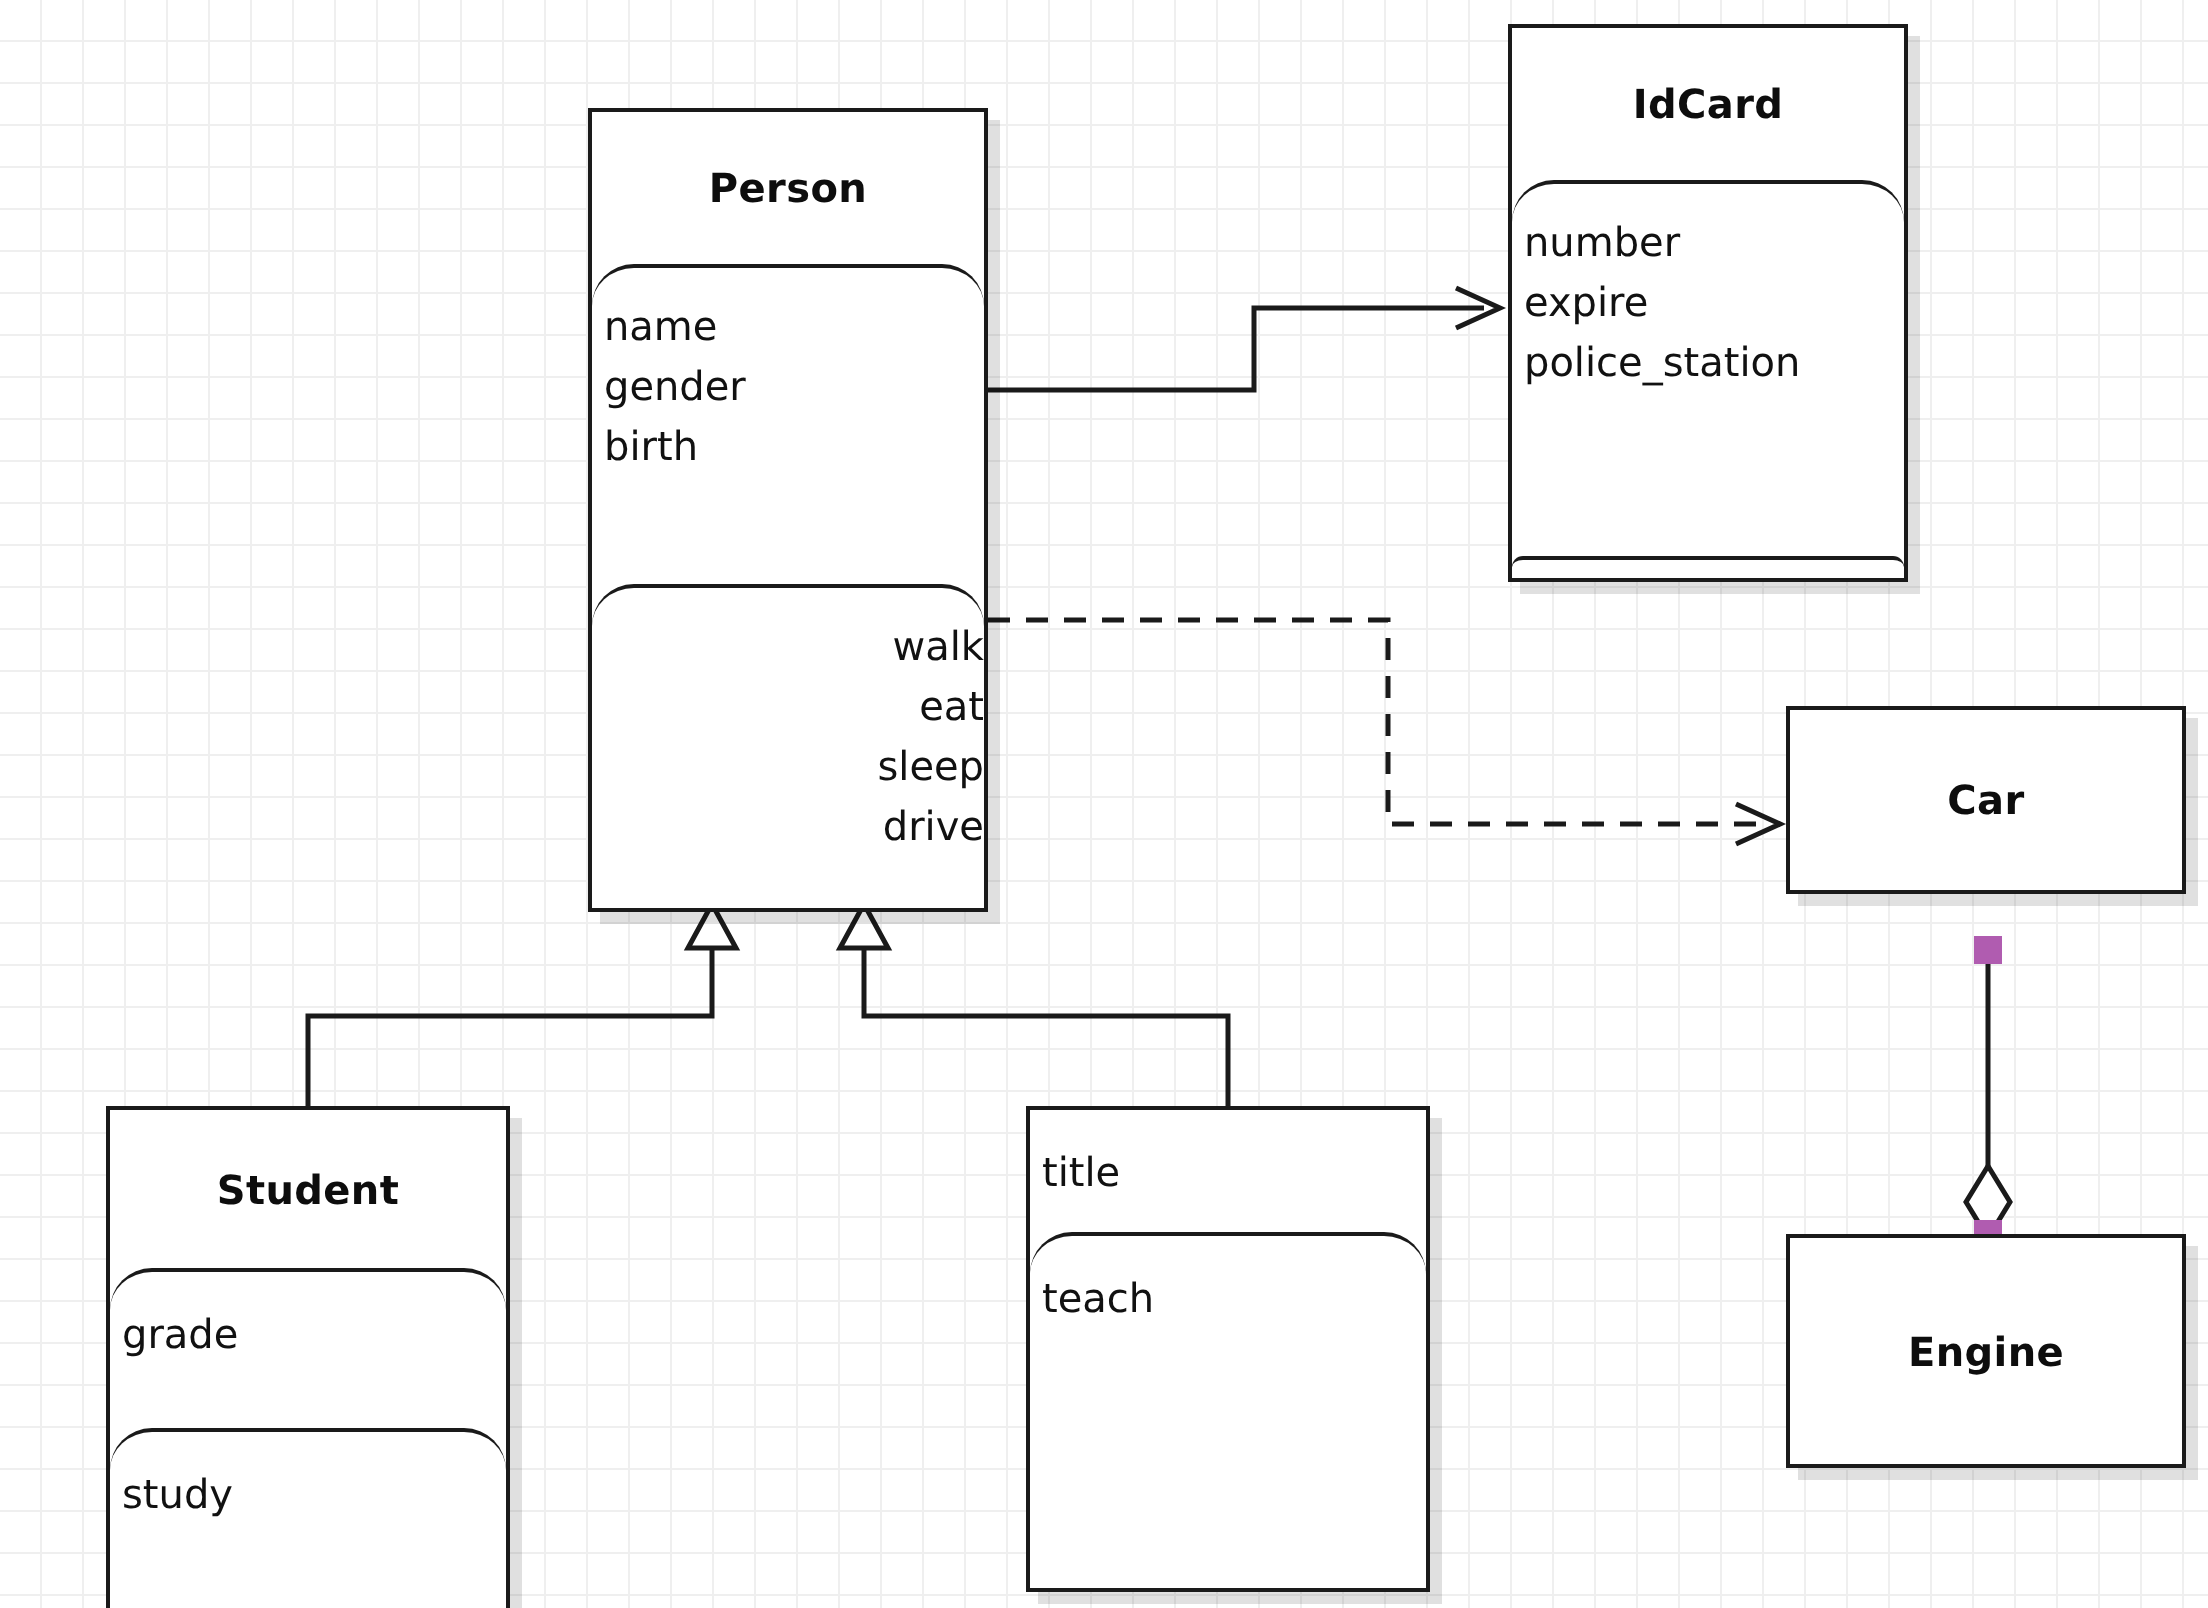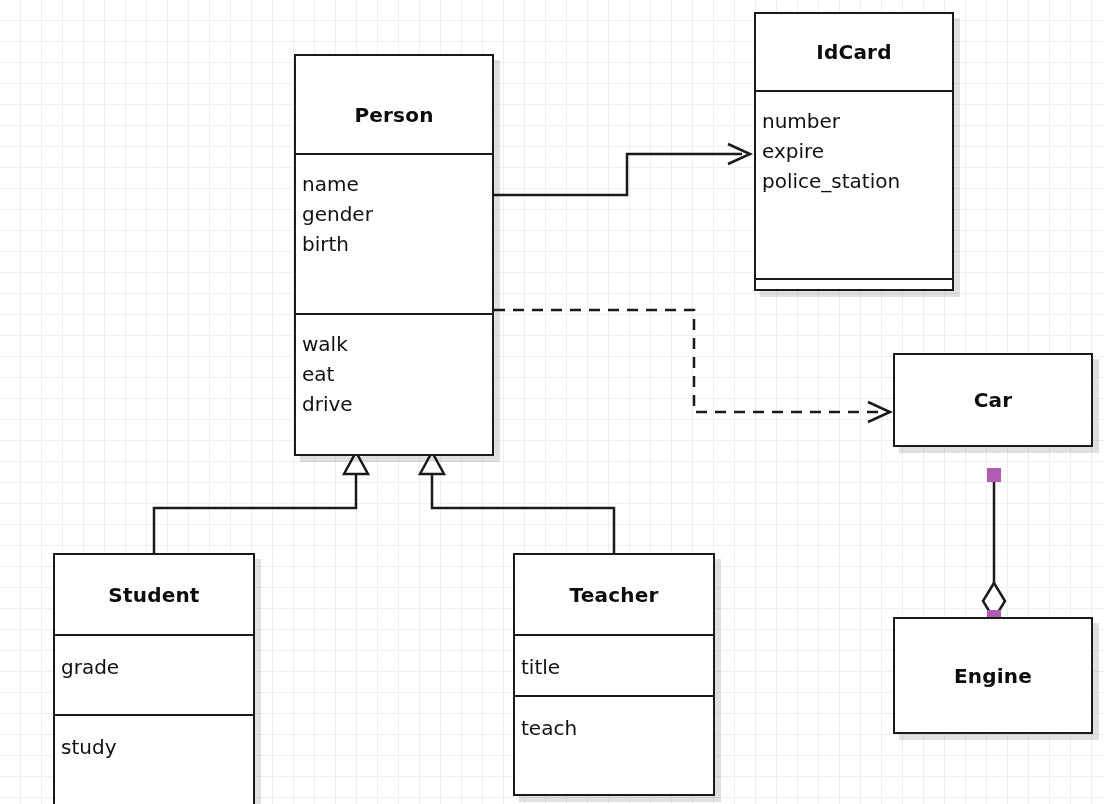--- a/index.html
+++ b/index.html
@@ -38,20 +38,21 @@
     background: #ffffff;
     border: 2px solid #1a1a1a;
     box-shadow: 6px 6px 0 0 rgba(0,0,0,0.12);
     display: flex;
     flex-direction: column;
   }
   .uml-compart {
     box-sizing: border-box;
     position: relative;
     overflow: hidden;
+    border-radius: 21px;
   }
   .uml-compart + .uml-compart {
     border-top: 2px solid #1a1a1a;
   }
   .uml-title {
     display: flex;
     align-items: center;
     justify-content: center;
     font-weight: bold;
     font-size: 20px;
@@ -106,31 +107,32 @@
 
     <g>
       <path d="M 994 475 L 994 587" fill="none" stroke="#1a1a1a" stroke-width="2.5"></path>
       <polygon points="994,583 1005,601 994,619 983,601" fill="#ffffff" stroke="#1a1a1a" stroke-width="2.5"></polygon>
       <rect x="987" y="468" width="14" height="14" fill="#b05cb0"></rect>
       <rect x="987" y="610" width="14" height="14" fill="#b05cb0"></rect>
     </g>
   </svg>
 
   <div class="uml-class" style="left:294px; top:54px; width:200px; height:402px;">
-    <div class="uml-compart uml-title" style="height:76px;margin-top:21px;">
+    <div class="uml-compart uml-title" style="height:76px;">
       <span>Person</span>
     </div>
     <div class="uml-compart uml-members" style="height:160px;">
       <div class="uml-member">name</div>
       <div class="uml-member">gender</div>
       <div class="uml-member">birth</div>
     </div>
-    <div class="uml-compart uml-members" style="flex:1 1 auto;">
+    <div class="uml-compart uml-members" style="flex:1 1 auto;text-align:right;">
       <div class="uml-member">walk</div>
       <div class="uml-member">eat</div>
+      <div class="uml-member">sleep</div>
       <div class="uml-member">drive</div>
     </div>
   </div>
 
   <div class="uml-class" style="left:754px; top:12px; width:200px; height:279px;">
     <div class="uml-compart uml-title" style="height:76px;">
       <span>IdCard</span>
     </div>
     <div class="uml-compart uml-members" style="height:188px;">
       <div class="uml-member">number</div>
@@ -158,23 +160,20 @@
     </div>
     <div class="uml-compart uml-members tight" style="height:80px;">
       <div class="uml-member">grade</div>
     </div>
     <div class="uml-compart uml-members tight" style="flex:1 1 auto;">
       <div class="uml-member">study</div>
     </div>
   </div>
 
   <div class="uml-class" style="left:513px; top:553px; width:202px; height:243px;">
-    <div class="uml-compart uml-title" style="height:79px;">
-      <span>Teacher</span>
-    </div>
     <div class="uml-compart uml-members tight" style="height:61px;">
       <div class="uml-member">title</div>
     </div>
     <div class="uml-compart uml-members tight" style="flex:1 1 auto;">
       <div class="uml-member">teach</div>
     </div>
   </div>
 
 </div>
 

